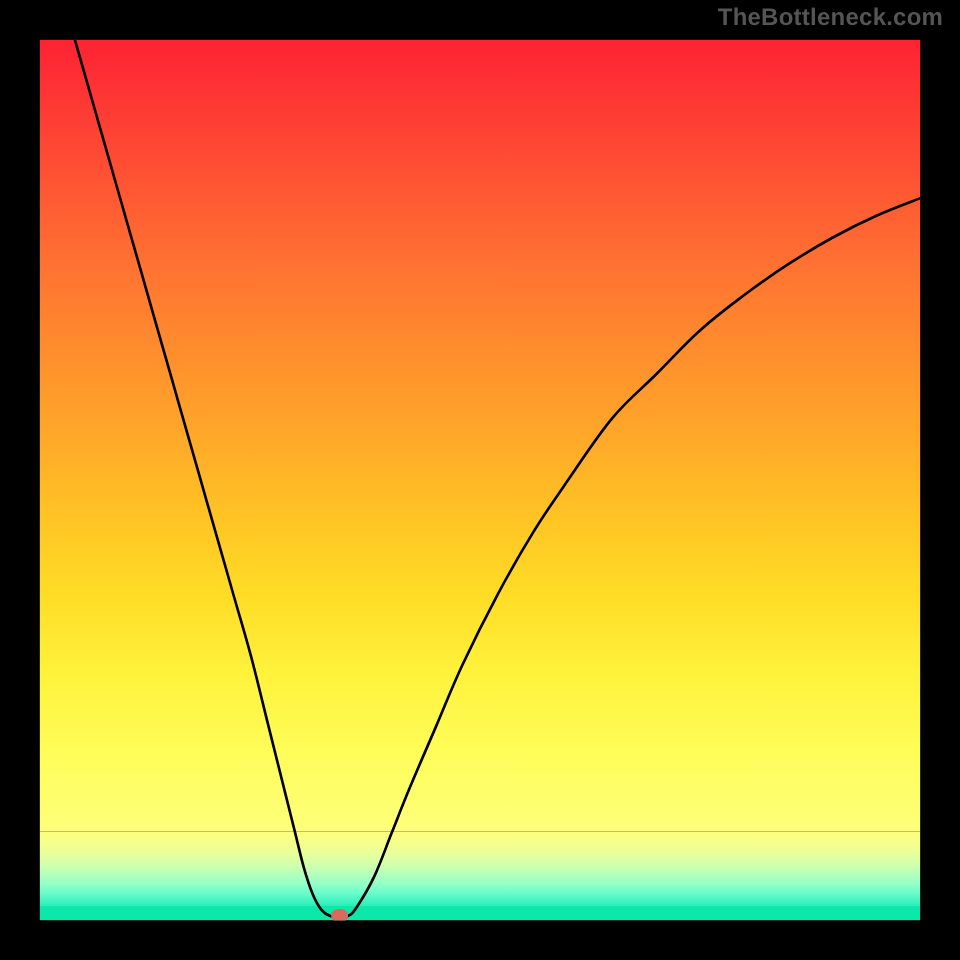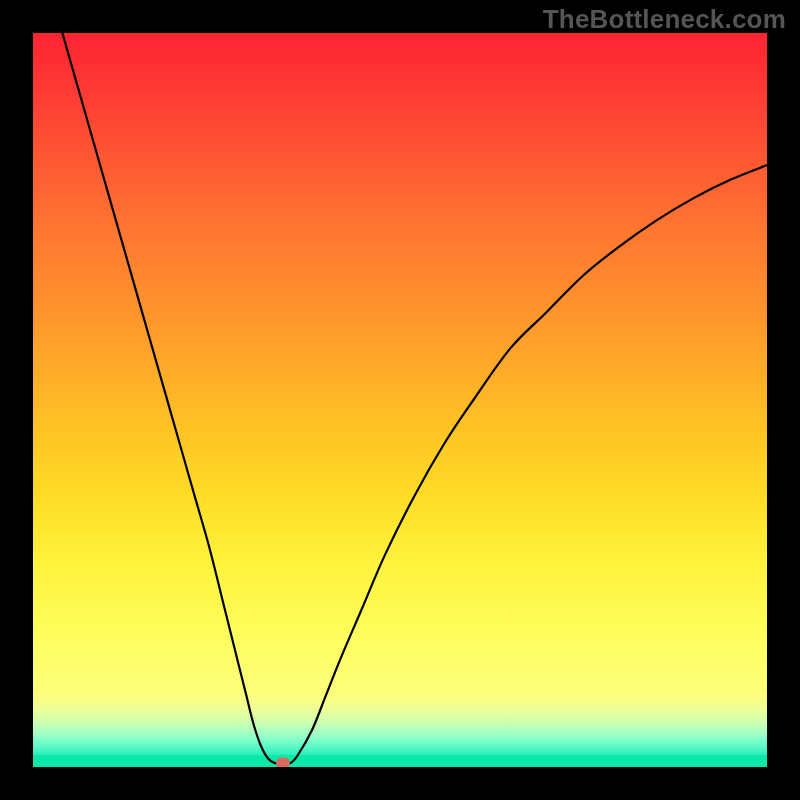--- a/index.html
+++ b/index.html
@@ -15,21 +15,21 @@
     position: relative;
     width: 800px;
     height: 800px;
     background: #000;
   }
   .watermark {
     position: absolute;
     top: 4px;
     right: 14px;
     color: #555;
-    font-size: 26px;
+    font-size: 20px;
     font-weight: 600;
     letter-spacing: 0.2px;
     z-index: 20;
     user-select: none;
   }
   .plot {
     position: absolute;
     left: 33px;
     top: 33px;
     width: 734px;

